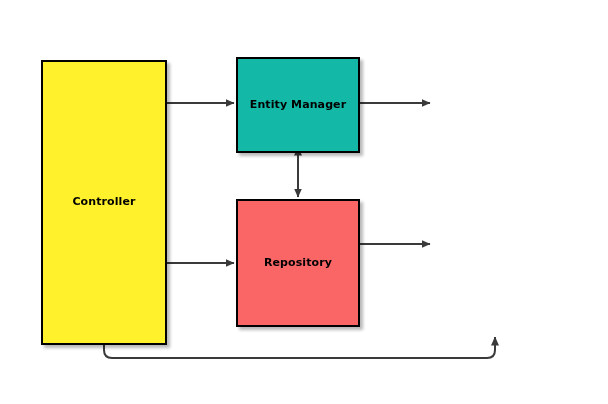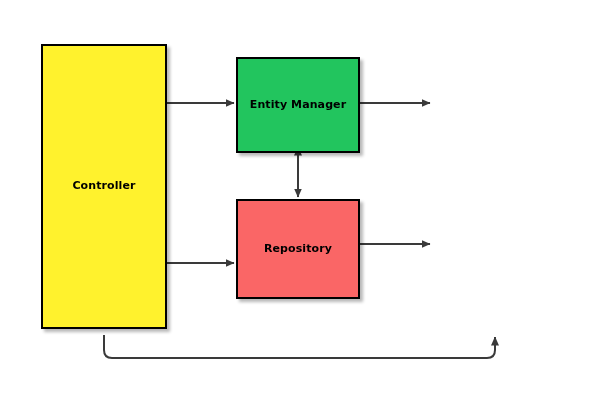--- a/index.html
+++ b/index.html
@@ -41,37 +41,37 @@
     font-weight: bold;
     color: #000000;
     letter-spacing: 0.1px;
     text-align: center;
     line-height: 1.1;
     white-space: nowrap;
     user-select: none;
   }
   #node-controller {
     left: 41px;
-    top: 44px;
+    top: 60px;
     width: 126px;
     height: 285px;
     background: #FFF22D;
   }
   #node-entity-manager {
     left: 236px;
     top: 57px;
     width: 124px;
     height: 96px;
-    background: #22c55e;
+    background: #14b8a6;
   }
   #node-repository {
     left: 236px;
     top: 199px;
     width: 124px;
-    height: 100px;
+    height: 128px;
     background: #FA6666;
   }
   #node-entity {
     left: 432px;
     top: 48px;
     width: 126px;
     height: 285px;
     background: #FA6666;
   }
 </style>

